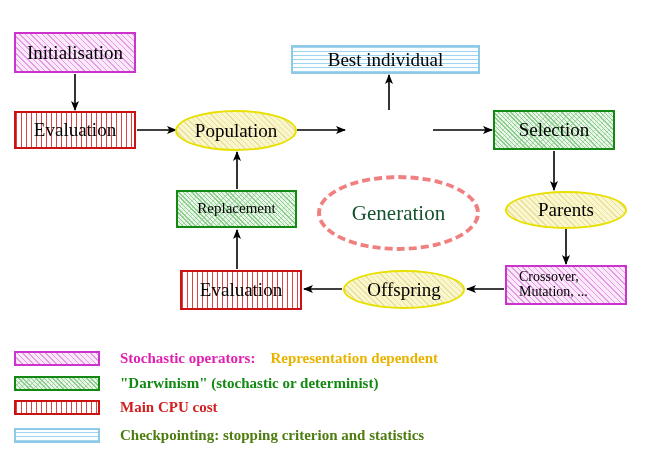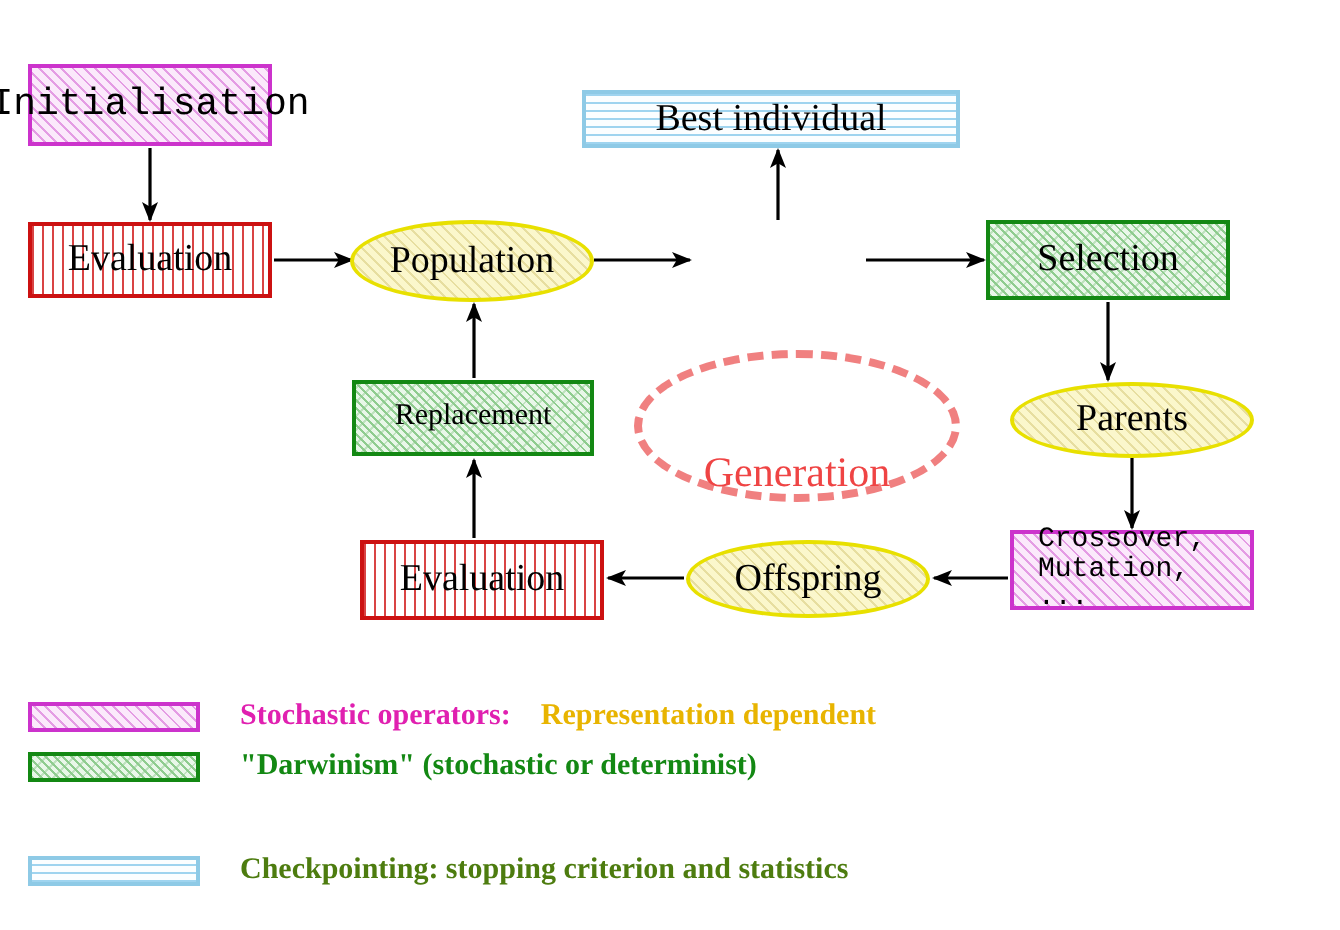--- a/index.html
+++ b/index.html
@@ -38,21 +38,20 @@
 
   
   
   .fill-magenta {
     border-color: #cc33cc;
     background-color: #fbe9fb;
     background-image: repeating-linear-gradient(
         45deg,
         #e49ce4 0px, #e49ce4 1px,
         rgba(255,255,255,0) 1px, rgba(255,255,255,0) 4px);
-    font-family: Liberation Mono, monospace;
   }
   
   .fill-green {
     border-color: #138813;
     background-color: #e9f7e9;
     background-image:
       repeating-linear-gradient(45deg,
         #8fcc8f 0px, #8fcc8f 1px,
         rgba(255,255,255,0) 1px, rgba(255,255,255,0) 3px),
       repeating-linear-gradient(-45deg,
@@ -85,22 +84,21 @@
     background-image: repeating-linear-gradient(
         45deg,
         #e7dea0 0px, #e7dea0 1px,
         rgba(255,255,255,0) 1px, rgba(255,255,255,0) 4px);
   }
   
   .fill-none {
     background: transparent;
     border: 4px dashed #f08080;
     border-radius: 50%;
-    color: #ef4444;
-    align-items: flex-end;
+    color: #14532d;
   }
 
   
   #arrows { position: absolute; left: 0; top: 0; width: 670px; height: 465px; }
 
   
   #legend { position: absolute; left: 0; top: 0; width: 670px; height: 465px; }
   .legend-row { position: absolute; left: 14px; display: flex; align-items: center; }
   .legend-swatch {
     width: 86px; height: 15px;
@@ -213,20 +211,24 @@
         <span>&nbsp;&nbsp;</span>
         <span class="lg-gold">Representation dependent</span>
       </span>
     </div>
 
     <div class="legend-row" style="top:375px;">
       <span class="legend-swatch fill-green"></span>
       <span class="legend-text lg-green">"Darwinism" (stochastic or determinist)</span>
     </div>
 
+    <div class="legend-row" style="top:399px;">
+      <span class="legend-swatch fill-red"></span>
+      <span class="legend-text lg-red">Main CPU cost</span>
+    </div>
 
     <div class="legend-row" style="top:427px;">
       <span class="legend-swatch fill-blue"></span>
       <span class="legend-text lg-blue">Checkpointing: stopping criterion and statistics</span>
     </div>
 
   </div>
 
 </div>
 

